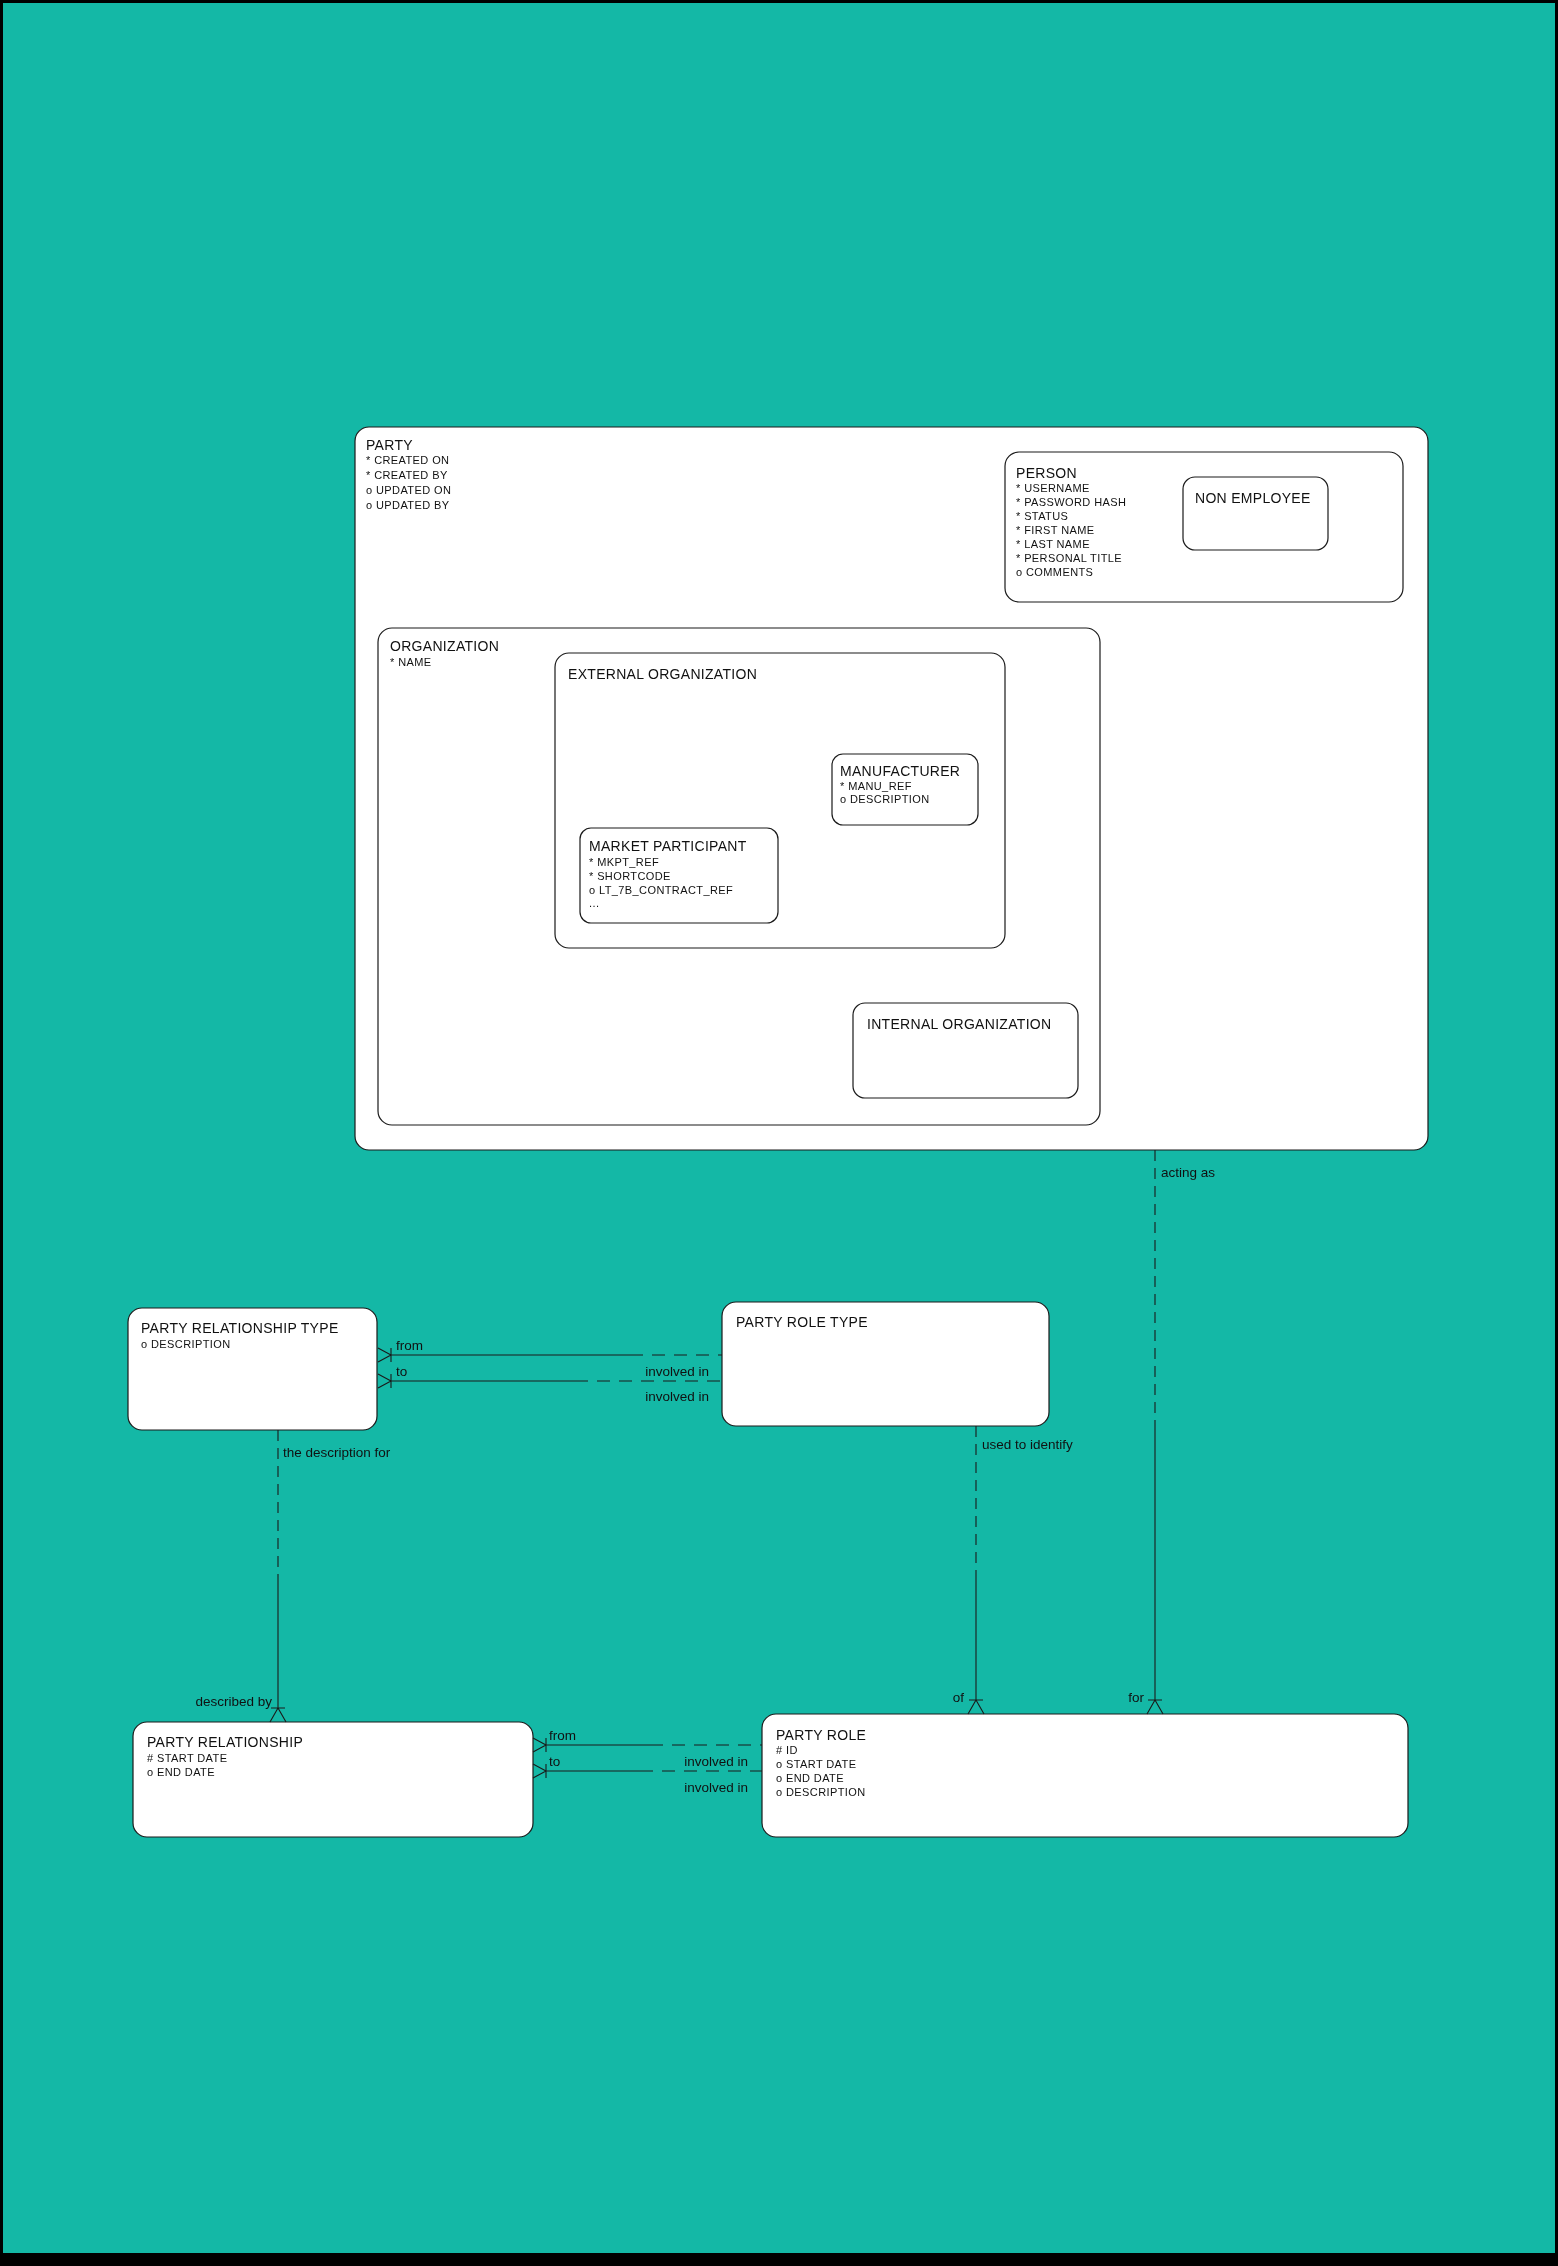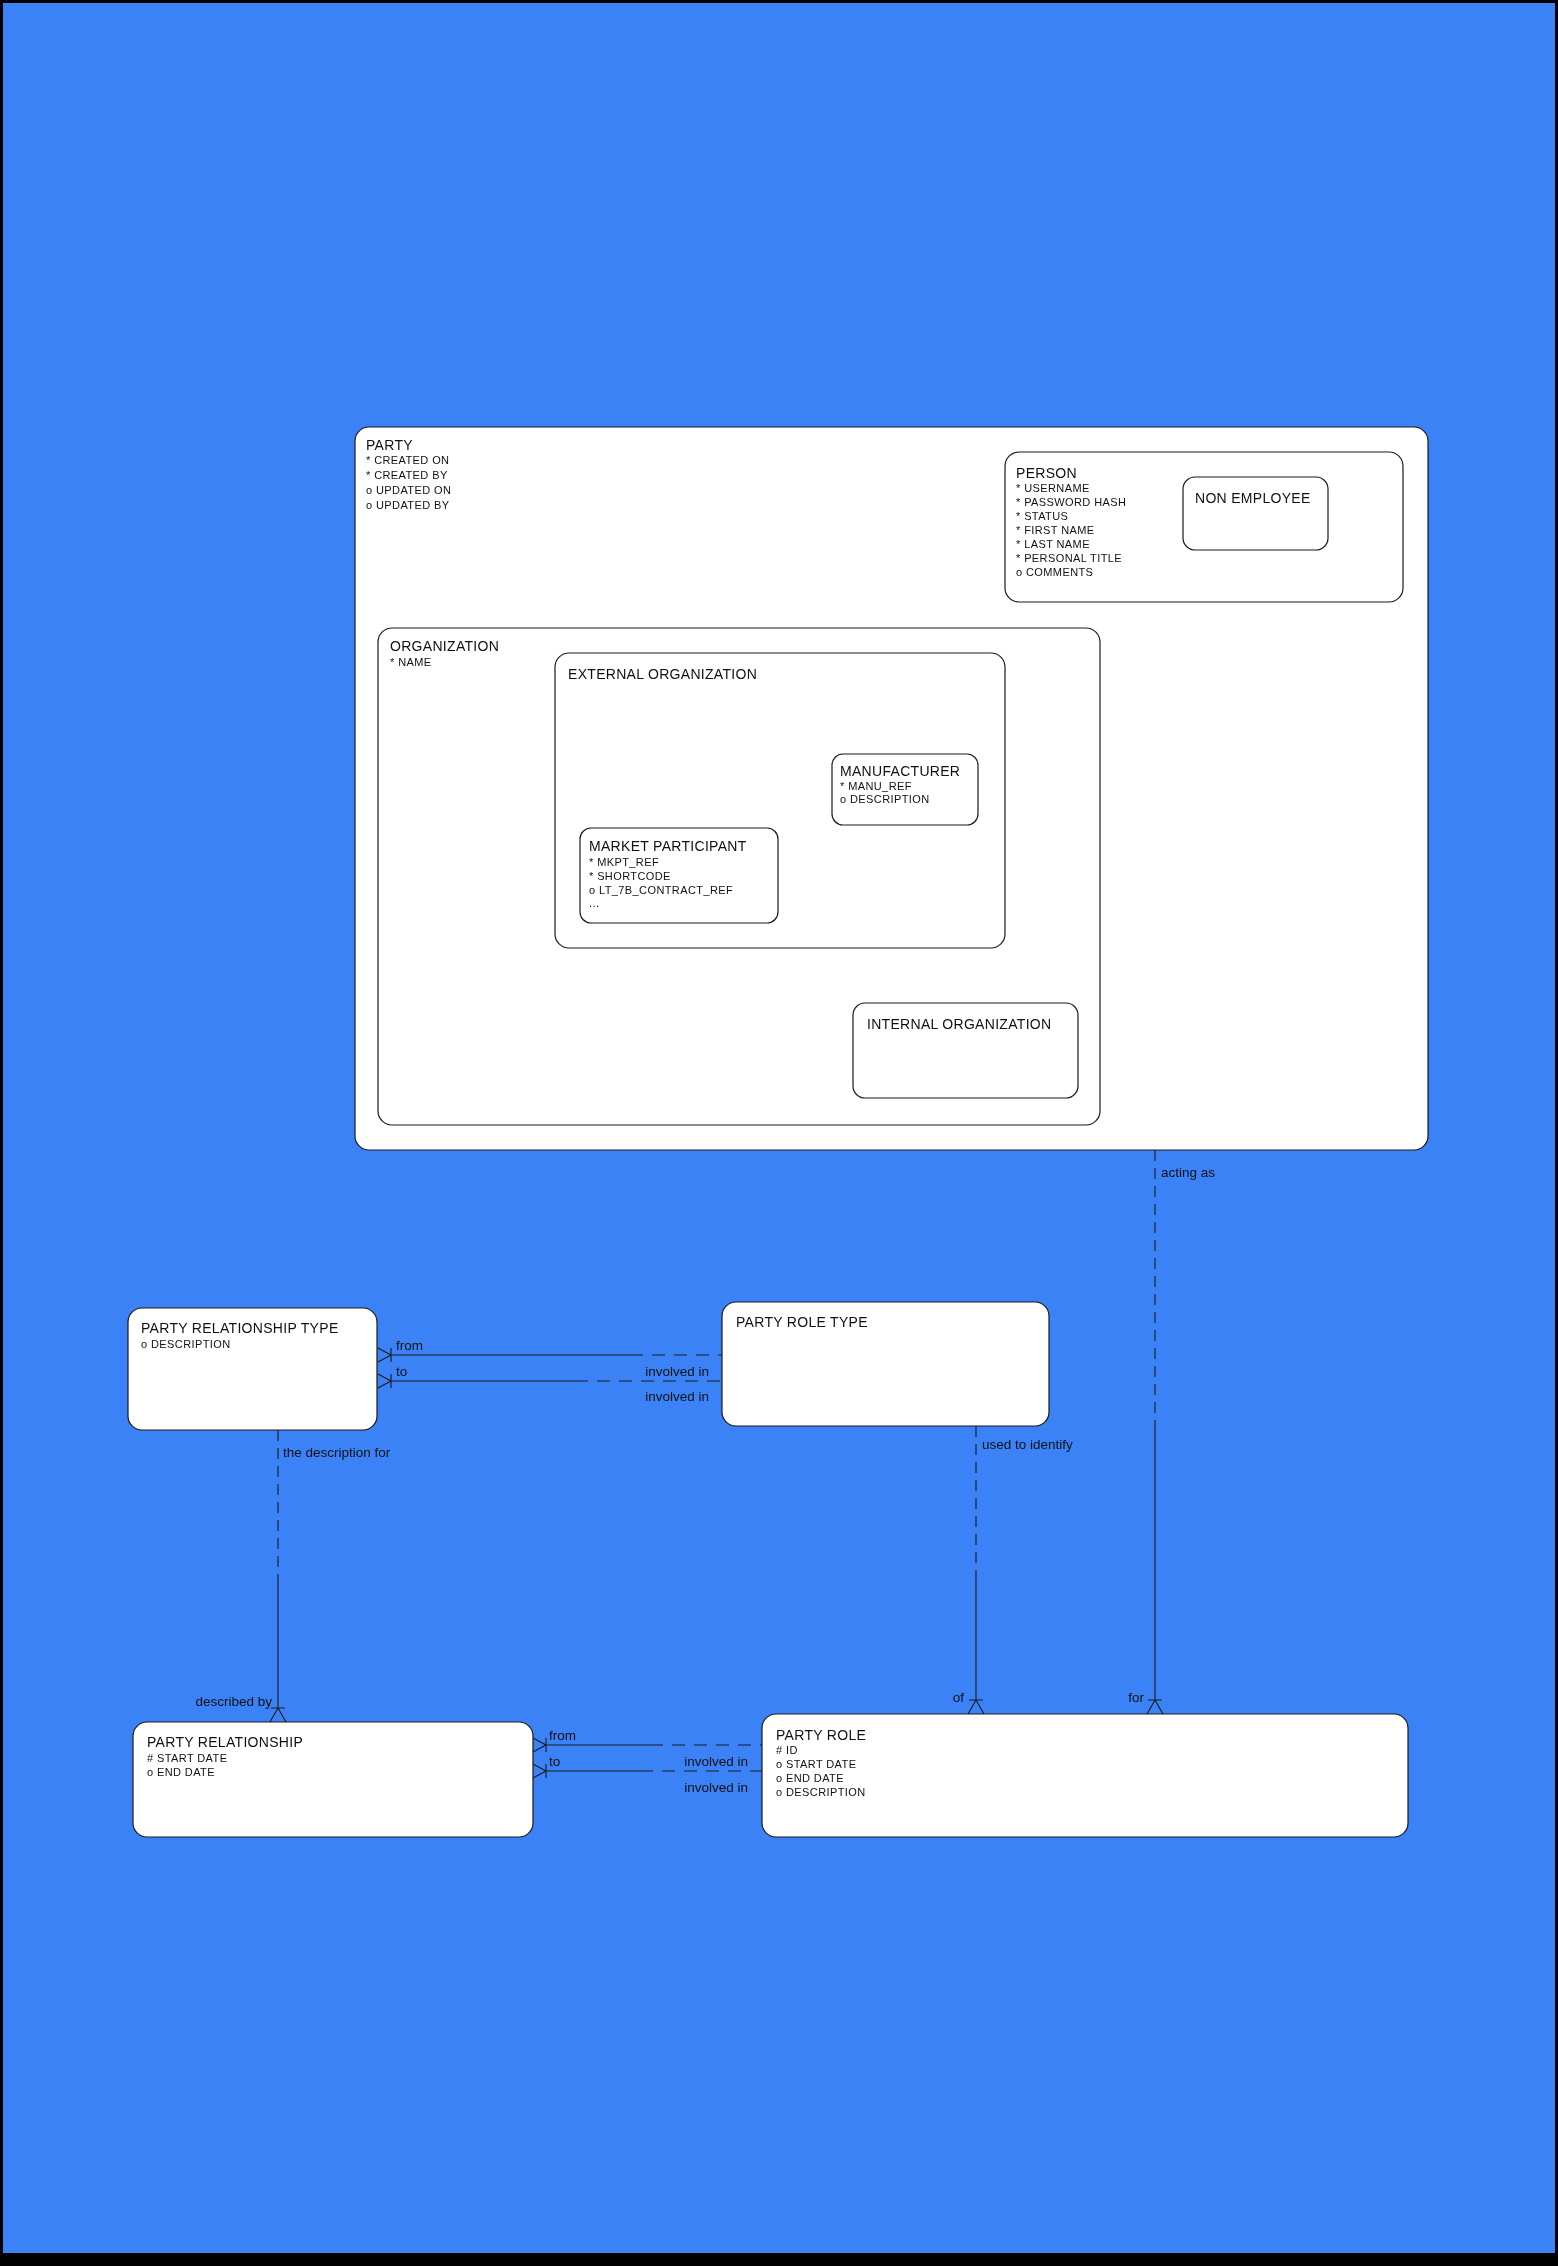--- a/index.html
+++ b/index.html
@@ -1,16 +1,16 @@
 <!DOCTYPE html>
 <html><head>
 <meta charset="utf-8">
 <style>
   html, body { margin: 0; padding: 0; background: #ffffff; }
-  .page { width: 1558px; height: 2266px; position: relative; background: #3b82f6; }
+  .page { width: 1558px; height: 2266px; position: relative; background: #14b8a6; }
   svg text {
     font-family: "Liberation Sans", sans-serif;
     fill: #111111;
   }
   .ent-title  { font-size: 14px; letter-spacing: 0.3px; }
   .ent-attr   { font-size: 11px; letter-spacing: 0.4px; }
   .rel-label  { font-size: 13.5px; }
   .entity     { fill: #ffffff; stroke: #1a1a1a; stroke-width: 1.2; }
   .rel-line   { stroke: #1a1a1a; stroke-width: 1.1; fill: none; }
   .rel-dash-h { stroke-dasharray: 13 9; }

